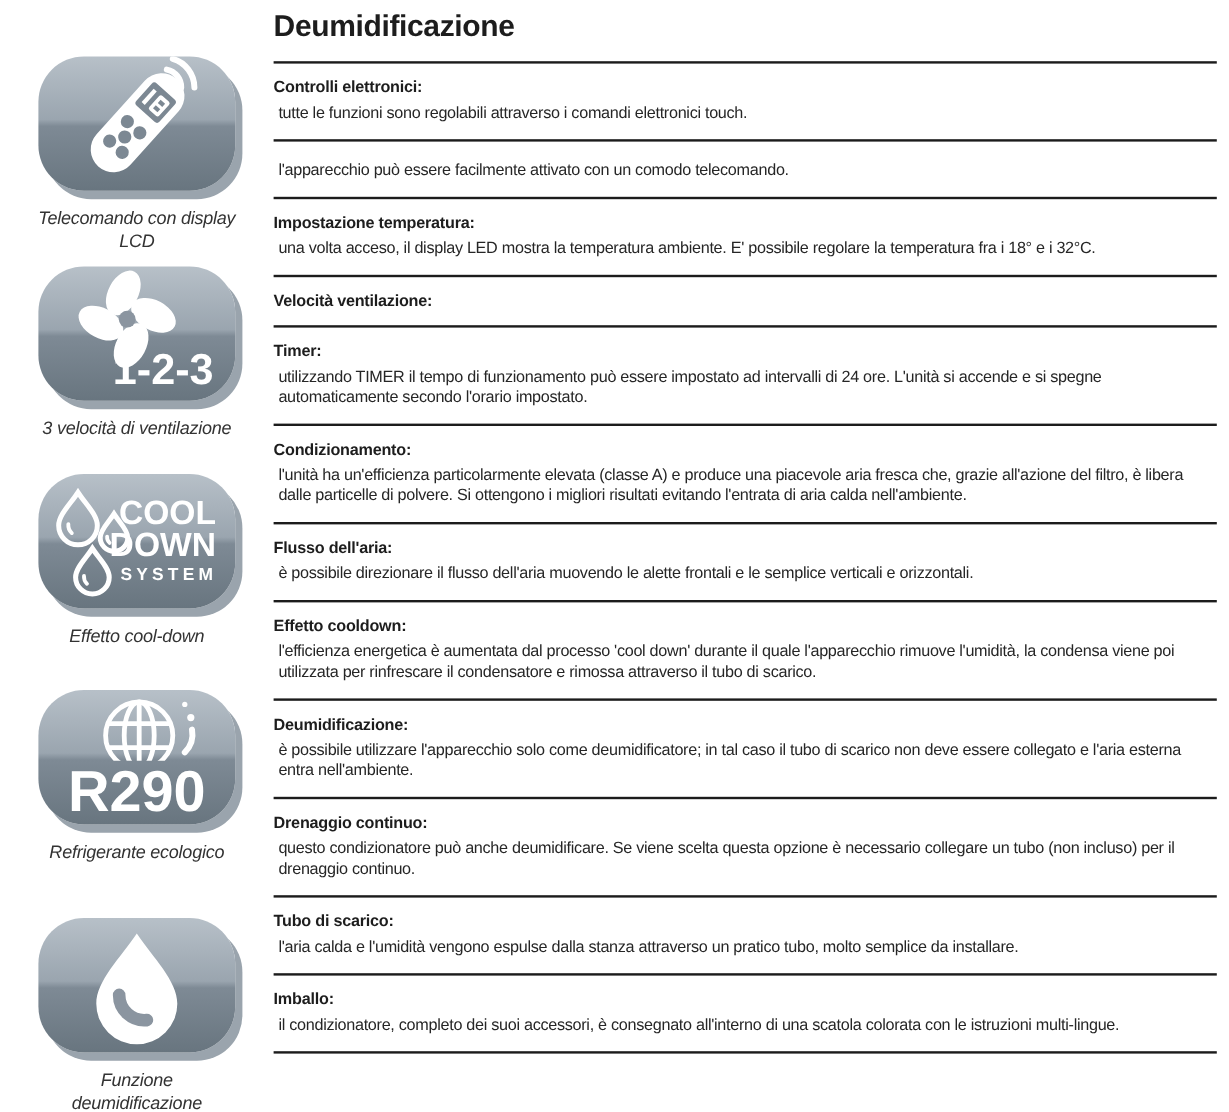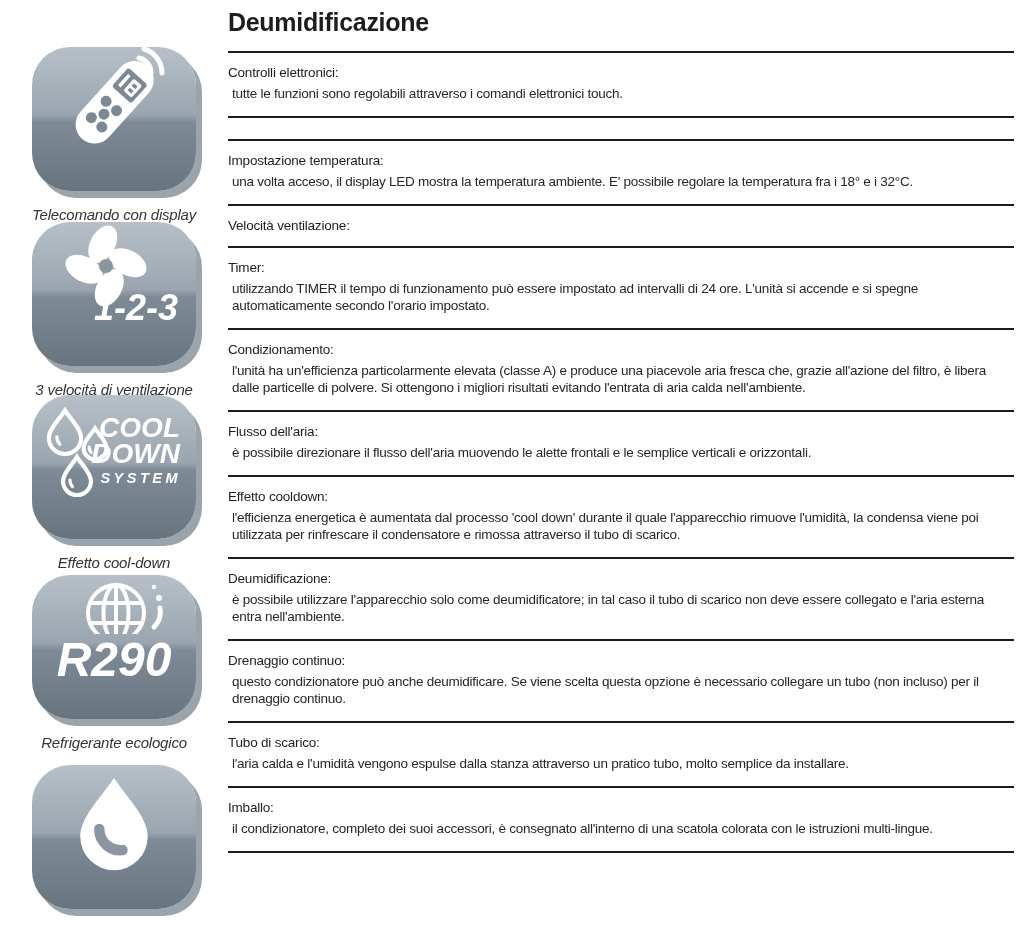--- a/index.html
+++ b/index.html
@@ -2,35 +2,35 @@
 <html><head>
 <meta charset="utf-8">
 <style>
   html,body{margin:0;padding:0;background:#fff;}
   body{width:1024px;height:927px;font-family:"Liberation Sans",sans-serif;color:#222;overflow:hidden;}
   .page{display:flex;width:1024px;height:927px;}
 
   
   .left-col{position:relative;width:228px;flex:0 0 228px;height:927px;}
   .feature{position:absolute;left:0;width:228px;display:flex;flex-direction:column;align-items:center;}
-  .badge{width:164px;height:144px;border-radius:38px;position:relative;
+  .badge{width:164px;height:112px;border-radius:38px;position:relative;
          background:linear-gradient(180deg,#b7c0c8 0%,#9aa5af 47%,#7e8a95 52%,#68757f 100%);
-         box-shadow:6px 7px 0 #9aa4ad;font-style:italic;}
+         box-shadow:6px 7px 0 #9aa4ad;}
   .badge svg{position:absolute;left:0;top:0;}
   .feature-label{margin-top:15px;font-style:italic;font-size:15px;line-height:1.25;color:#333;
                  text-align:center;white-space:pre-line;letter-spacing:-0.2px;}
   .f1{top:47px;} .f2{top:222px;} .f3{top:395px;} .f4{top:575px;} .f5{top:765px;}
 
   
   .right-col{flex:1;padding-right:10px;}
   .doc-title{font-size:25px;font-weight:bold;color:#1d1d1d;letter-spacing:-0.3px;
              padding-top:8px;height:43px;}
   .rule{height:2px;background:#1c1c1c;}
   .section{padding:11px 4px 10px 0;}
-  .section h3{margin:0 0 2px 0;font-size:13.5px;font-weight:normal;color:#1d1d1d;
+  .section h3{margin:0 0 2px 0;font-size:13.5px;font-weight:bold;color:#1d1d1d;
               letter-spacing:-0.2px;line-height:17px;}
   .section p{margin:4px;font-size:13.5px;line-height:17px;color:#262626;letter-spacing:-0.25px;}
 
   .badge text{font-family:"Liberation Sans",sans-serif;}
 </style>
 </head>
 <body>
 
 <div class="page">
 
@@ -149,20 +149,21 @@
     <div class="doc-title">Deumidificazione</div>
     <div class="rule"></div>
 
     <div class="section">
       <h3>Controlli elettronici:</h3>
       <p>tutte le funzioni sono regolabili attraverso i comandi elettronici touch.</p>
     </div>
     <div class="rule"></div>
 
     <div class="section">
+      <p>l'apparecchio può essere facilmente attivato con un comodo telecomando.</p>
     </div>
     <div class="rule"></div>
 
     <div class="section">
       <h3>Impostazione temperatura:</h3>
       <p>una volta acceso, il display LED mostra la temperatura ambiente. E' possibile regolare la temperatura fra i 18° e i 32°C.</p>
     </div>
     <div class="rule"></div>
 
     <div class="section">

